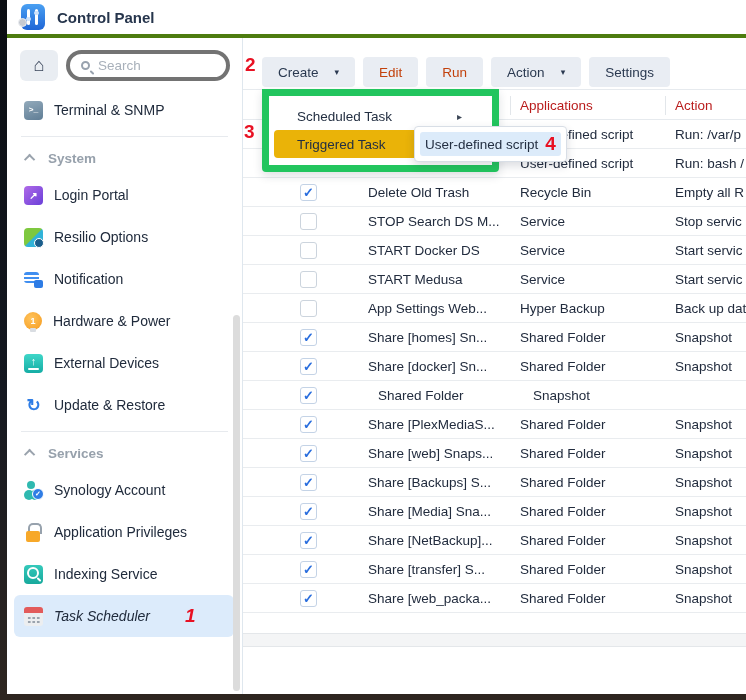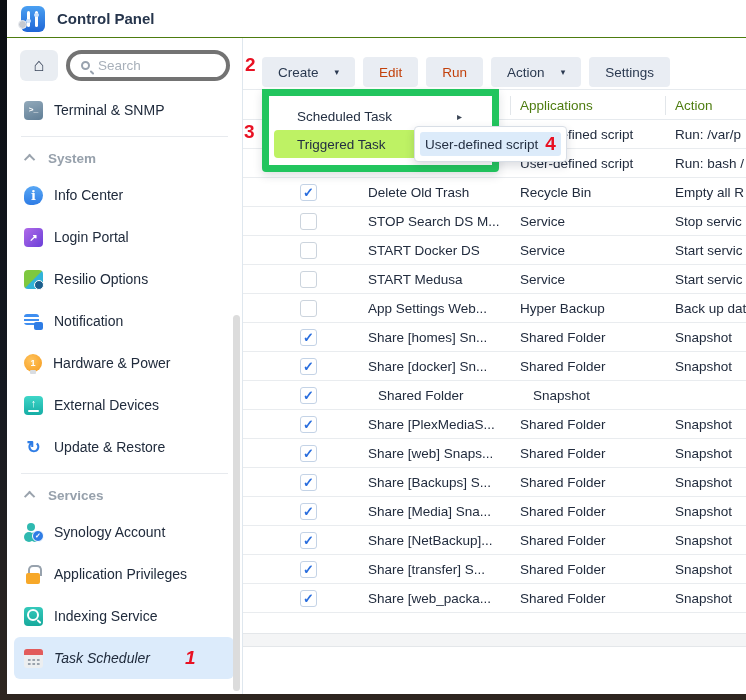--- a/index.html
+++ b/index.html
@@ -4,21 +4,21 @@
 <style>
   * { box-sizing: border-box; margin: 0; padding: 0; }
   body { font-family: "Liberation Sans", sans-serif; }
   .screen { width: 746px; height: 700px; position: relative; overflow: hidden;
             background: linear-gradient(180deg,#0b0e13 0%,#141820 55%,#2e2620 100%); }
   .window { position: absolute; left: 7px; top: 0; right: 0; height: 694px;
             background: #fff; display: flex; flex-direction: column; }
 
   
   .titlebar { height: 38px; flex: none; display: flex; align-items: center;
-              padding-left: 11px; border-bottom: 1px solid #4d7c0f; }
+              padding-left: 11px; border-bottom: 4px solid #4d7c0f; }
   .cp-icon { width: 27px; height: 26px; position: relative; flex: none; }
   .cp-icon .sq { position: absolute; right: 0; top: 0; width: 24px; height: 26px;
                  border-radius: 6px; background: linear-gradient(180deg,#4aa0f2,#1f66d6); }
   .cp-icon .sq::before { content: ""; position: absolute; left: 6px; top: 5px; width: 3px;
                  height: 16px; background: #fff; border-radius: 2px; box-shadow: 8px 0 0 #fff; }
   .cp-icon .sq::after { content: ""; position: absolute; left: 5px; top: 13px; width: 5px;
                  height: 4px; background: #cfe3fb; border-radius: 2px; box-shadow: 8px -6px 0 #cfe3fb; }
   .cp-icon .knob { position: absolute; left: 0; bottom: 3px; width: 9px; height: 9px;
                  border-radius: 50%; background: #c6cad1; border: 1px solid #eceef1; }
   .app-title { font-size: 15px; font-weight: bold; color: #26354c; margin-left: 12px; }
@@ -114,21 +114,21 @@
   .content { flex: 1; position: relative; min-width: 0; }
   .toolbar { margin: 19px 0 0 19px; display: flex; gap: 8px; }
   .tb-btn { height: 30px; padding: 0 16px; background: #e9edf3; border-radius: 4px; border: none;
             font-size: 13.5px; color: #2a3950; display: flex; align-items: center; gap: 16px;
             font-family: inherit; cursor: pointer; }
   .tb-btn.disabled { color: #c2410c; cursor: default; }
   .caret { font-size: 9px; color: #2a3950; }
 
   .grid-header { margin-top: 2px; height: 31px; border-top: 1px solid #e6eaee;
             border-bottom: 1px solid #e6eaee; position: relative; }
-  .gh-label { position: absolute; top: 8px; font-size: 13.5px; color: #4d7c0f; cursor: pointer; }
+  .gh-label { position: absolute; top: 8px; font-size: 13.5px; color: #b91c1c; cursor: pointer; }
   .gh-apps { left: 277px; } .gh-action { left: 432px; }
   .gh-sep { position: absolute; top: 6px; width: 1px; height: 19px; background: #e2e6ea; }
   .gh-sep1 { left: 267px; } .gh-sep2 { left: 422px; }
 
   .row { height: 29px; display: flex; align-items: center; border-bottom: 1px solid #e9ecef;
          font-size: 13.5px; color: #222c3e; cursor: pointer; }
   .c-check { width: 125px; flex: none; }
   .checkbox { display: block; width: 17px; height: 17px; margin-left: 57px; background: #fff;
          border: 1px solid #ccd4dd; border-radius: 3px; text-align: center; line-height: 15px;
          font-size: 13px; font-weight: bold; color: #2a6ede; cursor: pointer; }
@@ -139,21 +139,21 @@
   .grid-gap { height: 20px; }
   .hscroll { height: 14px; background: #f4f5f6; border-top: 1px solid #e4e7ea;
              border-bottom: 1px solid #e4e7ea; }
 
   
   .dropdown { position: absolute; left: 19px; top: 51px; width: 237px; background: #fff;
               border: 7px solid #22c55e; border-radius: 0 0 4px 4px;
               box-shadow: 0 4px 10px rgba(30,40,60,.14); padding: 6px 0 7px; z-index: 10; }
   .dd-item { height: 28px; margin: 0 5px; border-radius: 4px; display: flex; align-items: center;
               padding-left: 23px; font-size: 13.5px; color: #232f42; position: relative; cursor: pointer; }
-  .dd-item.hl { background: #bef264; text-align: center; }
+  .dd-item.hl { background: #eab308; text-align: center; }
   .dd-arrow { position: absolute; left: 183px; font-size: 10px; color: #3c4656; }
   .submenu { position: absolute; left: 171px; top: 88px; width: 153px; background: #fff;
               border: 1px solid #d8dee6; border-radius: 4px;
               box-shadow: 0 4px 10px rgba(30,40,60,.16); padding: 5px; z-index: 11; }
   .sm-item { height: 24px; background: #dcebfa; border-radius: 3px; display: flex;
               align-items: center; justify-content: center; gap: 7px; font-size: 13.5px;
               color: #232f42; cursor: pointer; }
 
   
   .ann { position: absolute; color: #e81123; font-weight: bold; font-size: 19px; z-index: 30; }
@@ -190,24 +190,20 @@
         </div>
         <nav>
             <div class="sb-item">
               <span class="sb-icon terminal-icon"></span>
               <span>Terminal &amp; SNMP</span>
             </div>
             <div class="sb-divider"></div>
             <div class="sb-section">
               <span class="chevron-up"></span>
               <span>System</span>
-            </div>
-            <div class="sb-item">
-              <span class="sb-icon info-center-icon"></span>
-              <span>Info Center</span>
             </div>
             <div class="sb-item">
               <span class="sb-icon login-portal-icon"></span>
               <span>Login Portal</span>
             </div>
             <div class="sb-item">
               <span class="sb-icon regional-options-icon"></span>
               <span>Resilio Options</span>
             </div>
             <div class="sb-item">

